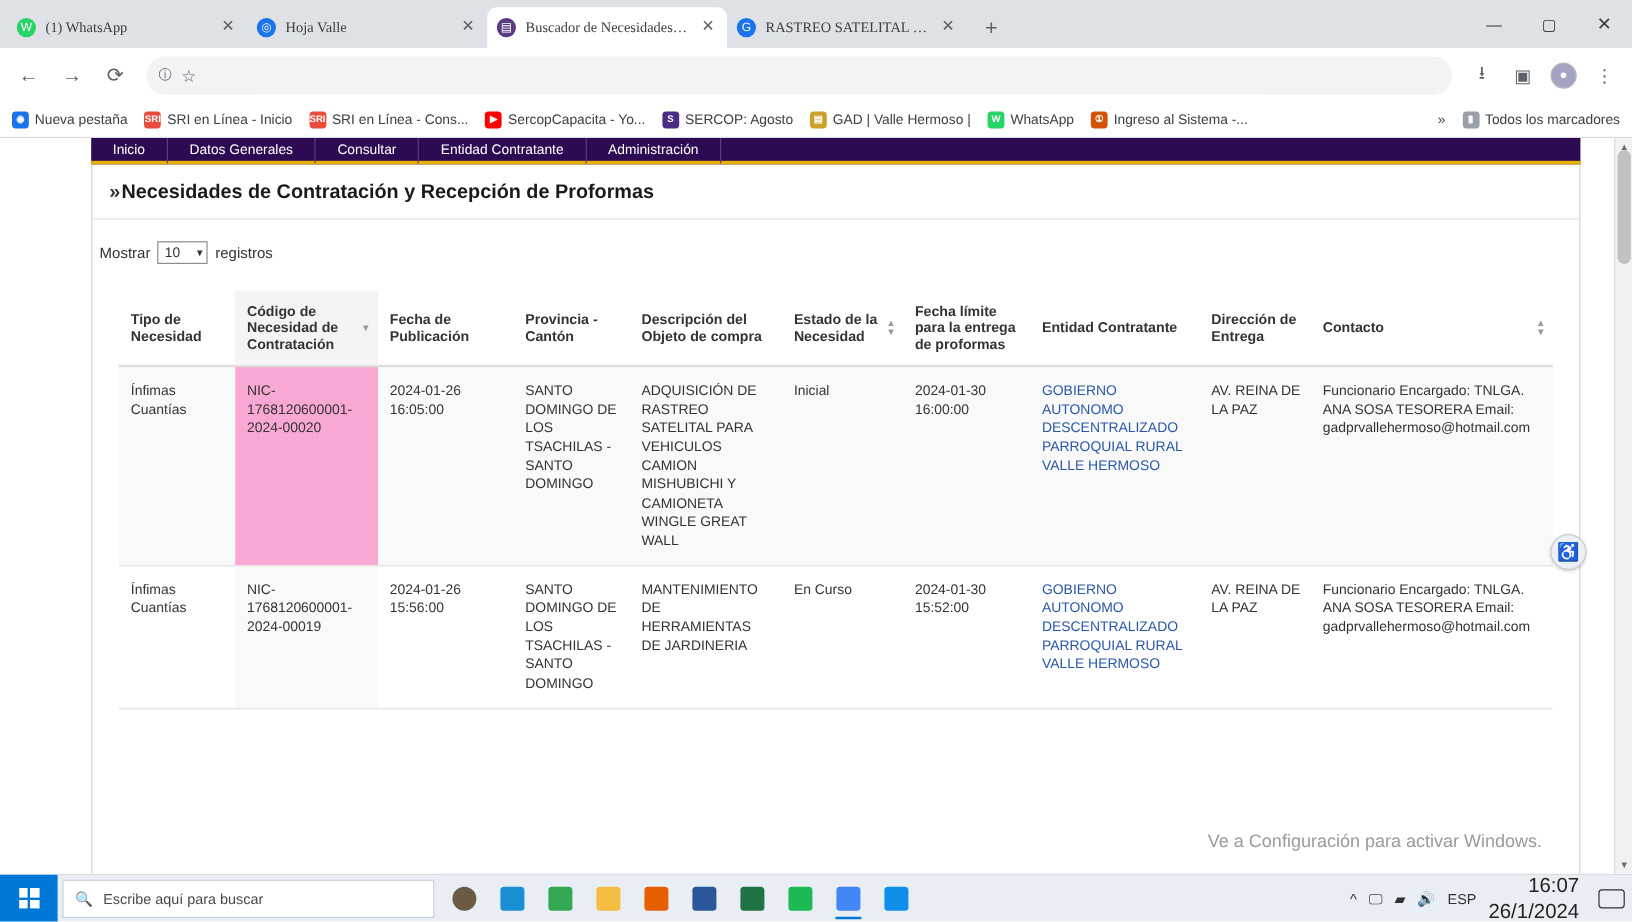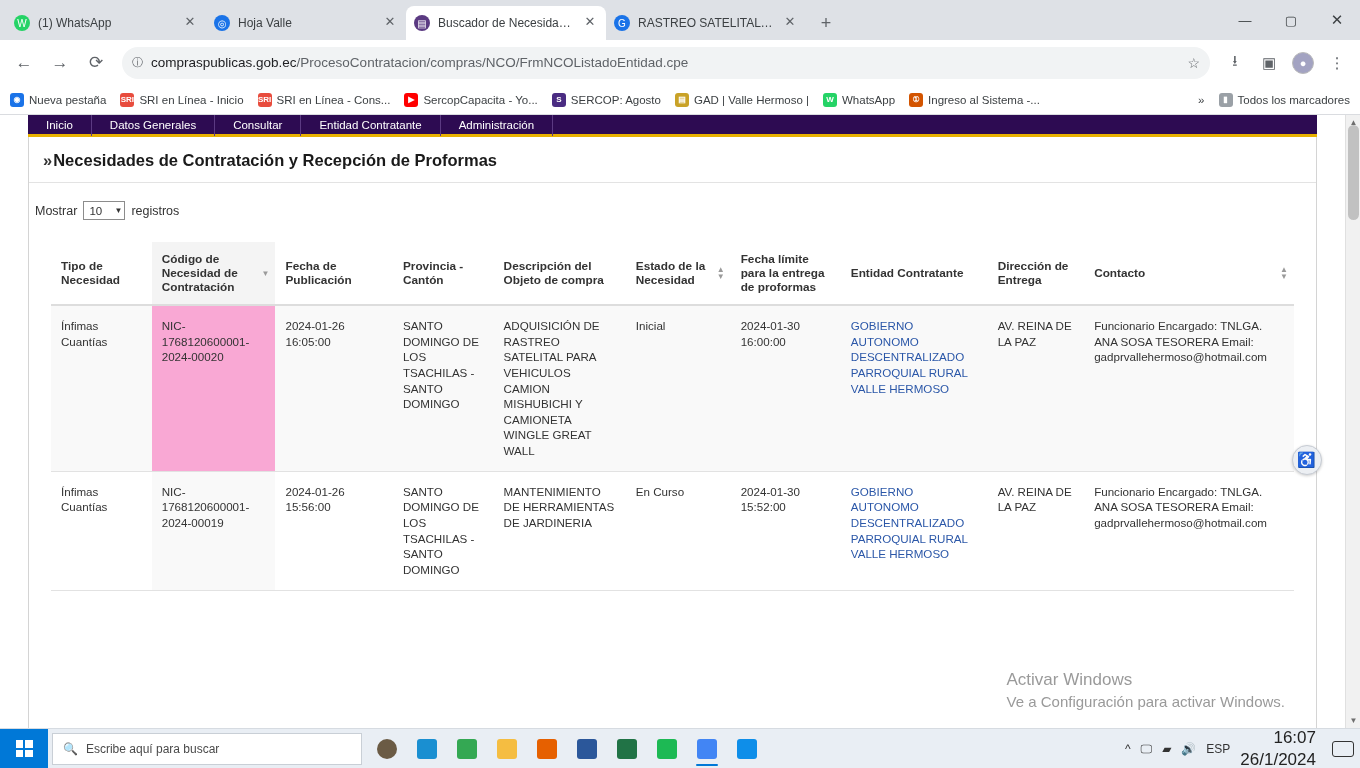--- a/index.html
+++ b/index.html
@@ -37,21 +37,21 @@
   }
   .tab.active { background: #ffffff; }
   .tab .favicon {
     width: 16px; height: 16px; border-radius: 50%;
     flex: 0 0 16px;
     display:flex; align-items:center; justify-content:center;
     font-size: 10px; color: #fff;
   }
   .tab .tabtitle {
     flex: 1 1 auto;
-    white-space: nowrap; overflow: hidden; text-overflow: ellipsis;
+    white-space: nowrap; overflow: hidden; text-overflow: ellipsis; font-family: Liberation Serif, serif;
   }
   .tab .tabclose {
     width: 16px; height: 16px; flex: 0 0 16px;
     font-size: 13px; line-height: 14px; text-align: center; color:#5f6368;
     border-radius: 50%;
   }
   .newtab {
     width: 28px; height: 28px; margin-left: 6px; margin-bottom: 3px;
     display:flex; align-items:center; justify-content:center;
     font-size: 18px; color:#5f6368;
@@ -108,20 +108,21 @@
     width: 14px; height: 14px; border-radius: 3px;
     display:flex;align-items:center;justify-content:center;
     font-size: 8px; color:#fff; font-weight: bold;
   }
   .bm-overflow { margin-left: auto; display:flex; align-items:center; gap: 14px; }
 
   
   .viewport {
     flex: 1 1 auto; position: relative; overflow: hidden; background:#fff;
     display:flex;
+    padding-left:48px;
   }
   .pagearea {
     flex: 1 1 auto; position: relative; overflow: hidden;
     padding: 0;
   }
   .scrollbar {
     width: 15px; background:#f1f1f1; border-left: 1px solid #e0e0e0;
     position: relative;
   }
   .scrollbar .thumb {
@@ -318,23 +319,20 @@
       <div class="close-btn">✕</div>
     </div>
   </div>
 
   <div class="toolbar">
     <div class="navbtn">←</div>
     <div class="navbtn">→</div>
     <div class="navbtn">⟳</div>
     <div class="omnibox">
       <span class="lock">ⓘ</span>
-      <span class="urltext">
-        <span class="host">compraspublicas.gob.ec</span><span class="path">/ProcesoContratacion/compras/NCO/FrmNCOListadoEntidad.cpe</span>
-      </span>
       <span class="star">☆</span>
     </div>
     <div class="tb-icon">⭳</div>
     <div class="tb-icon">▣</div>
     <div class="tb-icon">
         <span class="avatar-icon">●</span>
       </div>
     <div class="tb-icon">⋮</div>
   </div>
 
@@ -457,21 +455,20 @@
               <td>AV. REINA DE LA PAZ</td>
               <td>Funcionario Encargado: TNLGA. ANA SOSA TESORERA Email: gadprvallehermoso@hotmail.com</td>
             </tr>
           </tbody>
         </table>
       </div>
 
       <div class="accessibility-widget">♿</div>
 
       <div class="watermark">
-        <div class="l1">Activar Windows</div>
         <div class="l2">Ve a Configuración para activar Windows.</div>
       </div>
     </div>
 
     <div class="scrollbar">
       <div class="arrow up">▲</div>
       <div class="thumb"></div>
       <div class="arrow down">▼</div>
     </div>
   </div>

